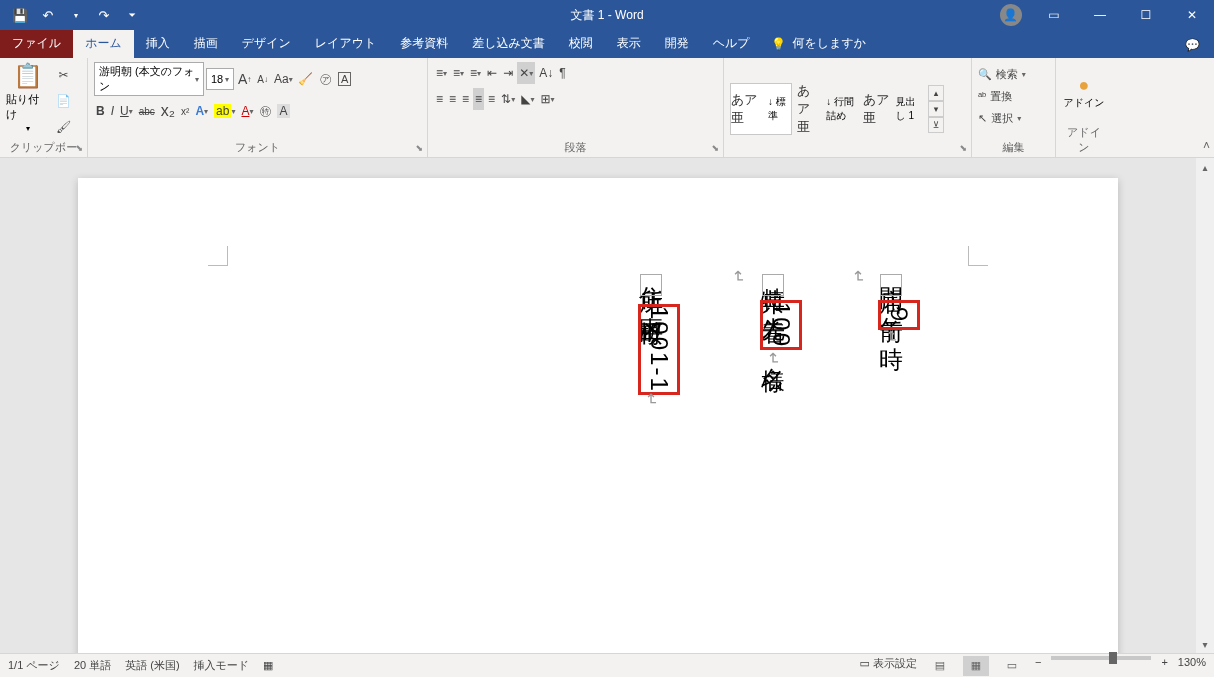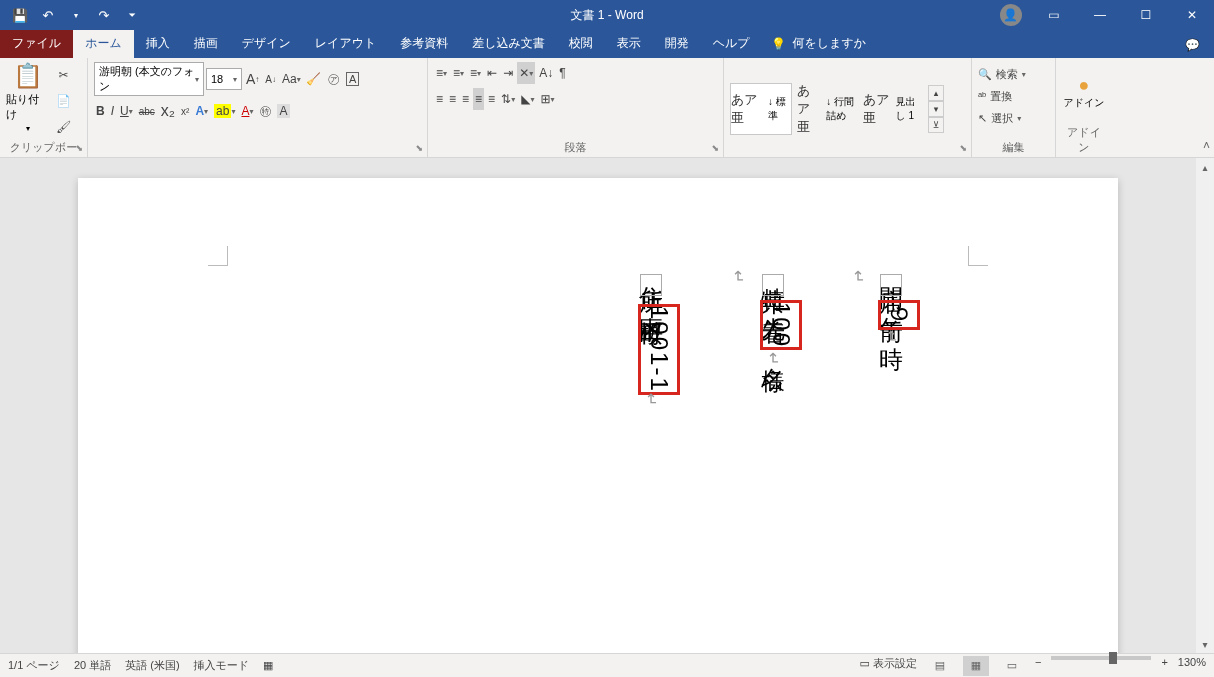--- a/index.html
+++ b/index.html
@@ -24,21 +24,21 @@
 .group { border-right: 1px solid #d6d6d6; padding: 4px 6px 2px 6px; display: flex; flex-direction: column; justify-content: space-between; position: relative; height: 100%; }
 .group-label { font-size: 11px; color: #666; text-align: center; padding-top: 2px; }
 .group .launcher { position: absolute; right: 4px; bottom: 4px; font-size: 9px; color: #888; }
 .group-content { flex: 1; display: flex; align-items: flex-start; gap: 4px; }
 
 .btn { display: flex; align-items: center; justify-content: center; font-size: 12px; color: #444; height: 22px; padding: 0 2px; }
 .row { display: flex; align-items: center; gap: 2px; }
 .col { display: flex; flex-direction: column; gap: 2px; }
 
 .fontname { width: 110px; height: 22px; border: 1px solid #ababab; background: #fff; font-size: 11px; padding: 16px 4px; display: flex; align-items: center; justify-content: space-between; }
-.fontsize { width: 36px; height: 22px; border: 1px solid #ababab; background: #fff; font-size: 11px; padding: 0 4px; display: flex; align-items: center; justify-content: space-between; }
+.fontsize { width: 28px; height: 22px; border: 1px solid #ababab; background: #fff; font-size: 11px; padding: 0 4px; display: flex; align-items: center; justify-content: space-between; }
 .dd-arrow { font-size: 8px; color: #666; }
 
 .style-btn { width: 62px; height: 52px; border: 1px solid transparent; display: flex; flex-direction: row; align-items: center; justify-content: center; font-size: 10px; gap: 4px; }
 .style-btn.sel { border: 1px solid #c8c8c8; background: #fff; }
 .style-preview { font-size: 13px; color: #333; }
 
 .edit-item { display: flex; align-items: center; gap: 4px; font-size: 11px; color: #444; height: 20px; }
 
 .doc-area { position: absolute; top: 158px; left: 0; right: 0; bottom: 24px; background: #e6e6e6; overflow: hidden; }
 .page { position: absolute; left: 78px; top: 20px; width: 1040px; height: 600px; background: #fff; box-shadow: 0 2px 8px rgba(0,0,0,0.2); }
@@ -178,20 +178,21 @@
         <div class="btn">
             <span class="icon-font-a" style="text-decoration:underline">A</span>
             <span class="dd-arrow">▾</span>
           </div>
         <div class="btn">㊕</div>
         <div class="btn">
             <span style="background:#ddd;padding:0 2px">A</span>
           </div>
       </div>
     </div>
+    <div class="group-label">フォント</div>
     <div class="launcher">⬊</div>
   </div>
 
   <div class="group" style="width:296px">
     <div class="group-content col" style="gap:4px;width:100%">
       <div class="row">
         <div class="btn">
             <span>≡</span>
             <span class="dd-arrow">▾</span>
           </div>

